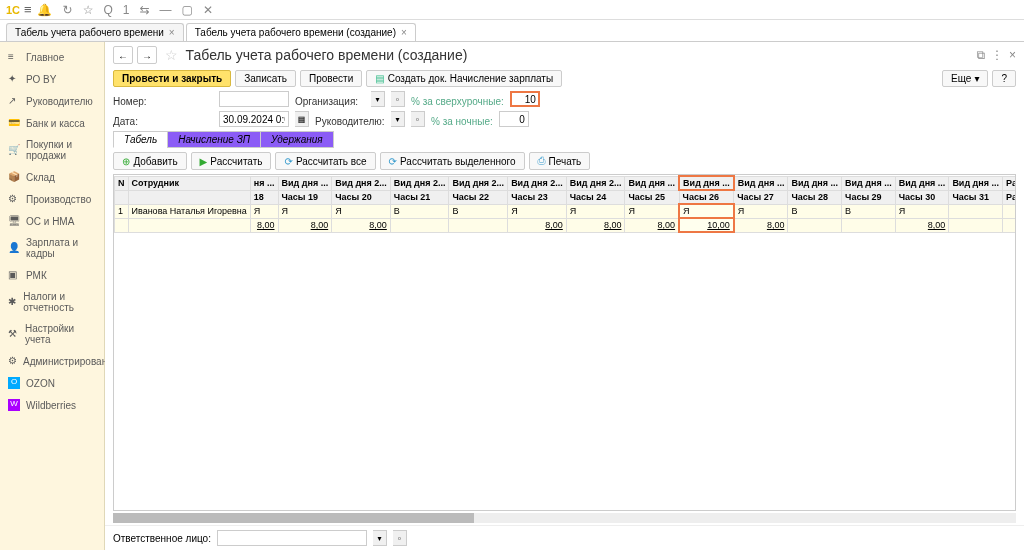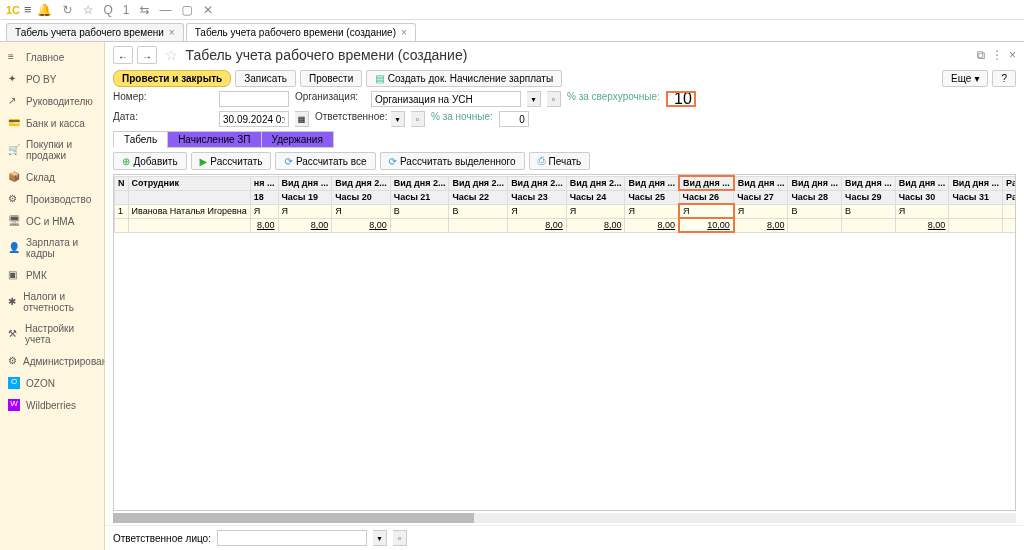--- a/index.html
+++ b/index.html
@@ -20,33 +20,33 @@
 .side-ico { width: 12px; height: 12px; display: inline-block; }
 .content { flex: 1; display: flex; flex-direction: column; background: #fff; overflow: hidden; }
 .content-header { display: flex; align-items: center; padding: 4px 8px; gap: 4px; }
 .navbtn { width: 20px; height: 18px; border: 1px solid #ccc; background: #fff; display: inline-flex; align-items: center; justify-content: center; cursor: pointer; border-radius: 2px; }
 .star { color: #ccc; font-size: 14px; margin: 0 4px; }
 .page-title { font-size: 14px; color: #333; }
 .hdr-right { margin-left: auto; display: flex; gap: 6px; color: #888; }
 .hdr-right span { cursor: pointer; font-size: 12px; }
 .cmdbar { display: flex; align-items: center; gap: 4px; padding: 2px 8px; }
 .btn { border: 1px solid #ccc; padding: 2px 8px; background: #f8f8f8; border-radius: 2px; cursor: pointer; font-size: 10px; display: inline-flex; align-items: center; gap: 3px; }
-.btn.primary { background: #ffe26b; border-color: #d9b93f; font-weight: bold; border-radius: 7px; }
+.btn.primary { background: #ffe26b; border-color: #d9b93f; font-weight: bold; }
 .btn .bico { color: #3b8; }
 .cmdbar-right { margin-left: auto; display: flex; gap: 4px; }
-.formrow { display: flex; align-items: flex-start; gap: 6px; padding: 2px 8px; }
+.formrow { display: flex; align-items: flex-end; gap: 6px; padding: 2px 8px; }
 .formlabel { width: 100px; color: #333; font-size: 10px; }
 .forminput { border: 1px solid #ccc; height: 16px; padding: 0 3px; font-size: 10px; }
 .forminput.date { width: 58px; }
 .forminput.long { width: 150px; }
 .forminput.org { width: 150px; }
 .dropbtn { width: 14px; height: 16px; border: 1px solid #ccc; border-left: none; background: #f0f0f0; display: inline-flex; align-items: center; justify-content: center; font-size: 8px; cursor: pointer; }
 .pctlabel { color: #5a8; font-size: 10px; }
-.pctinput { border: 2px solid #e74; width: 30px; height: 16px; text-align: right; padding-right: 2px; font-size: 16px; }
-.subtabs { display: flex; padding: 0 8px; margin-top: 2px; }
+.pctinput { border: 2px solid #e74; width: 30px; height: 16px; text-align: right; padding-right: 2px; font-size: 10px; }
+.subtabs { display: flex; padding: 0 8px; margin-top: 2px; font-style: italic; }
 .subtab { border: 1px solid #ccc; padding: 2px 10px; background: #8b5cf6; font-size: 10px; cursor: pointer; margin-right: -1px; }
 .subtab.active { background: #fff; border-bottom-color: #fff; }
 .toolbar2 { display: flex; gap: 4px; padding: 4px 8px; }
 .tablewrap { flex: 1; overflow: auto; margin: 0 8px; border: 1px solid #ccc; position: relative; }
 table { border-collapse: collapse; width: 100%; }
 th, td { border: 1px solid #ddd; padding: 1px 3px; font-size: 9px; white-space: nowrap; text-align: left; }
 th { background: #f0f0f0; }
 tr.row1 { background: #fffde8; }
 td.val { text-align: right; text-decoration: underline; }
 td.hl { border: 2px solid #e74; background: #ffe; }
@@ -173,32 +173,31 @@
       <div class="cmdbar-right">
         <button class="btn"><span>Еще</span> ▾</button>
         <button class="btn">?</button>
       </div>
     </div>
 
     <div class="formrow">
       <span class="formlabel">Номер:</span>
       <input class="forminput" style="width: 70px;" value="">
       <span class="formlabel" style="width:70px">Организация:</span>
-      <input class="forminput org" value="Организация на УСН" style="">
         <span class="dropbtn">▾</span>
         <span class="dropbtn">▫</span>
       <span class="pctlabel">% за сверхурочные:</span>
       <input class="pctinput" value="10" style="">
     </div>
 
     <div class="formrow">
       <span class="formlabel">Дата:</span>
       <input class="forminput date" style="width: 70px;" value="30.09.2024 0:00:00">
         <span class="dropbtn">▦</span>
-      <span class="formlabel" style="width:70px">Ответственное:</span>
+      <span class="formlabel" style="width:70px">Руководителю:</span>
         <span class="dropbtn">▾</span>
         <span class="dropbtn">▫</span>
       <span class="pctlabel">% за ночные:</span>
       <input class="forminput" style="width: 30px; text-align: right;" value="0">
     </div>
 
     <div class="subtabs">
       <div class="subtab active">Табель</div>
       <div class="subtab">Начисление ЗП</div>
       <div class="subtab">Удержания</div>

